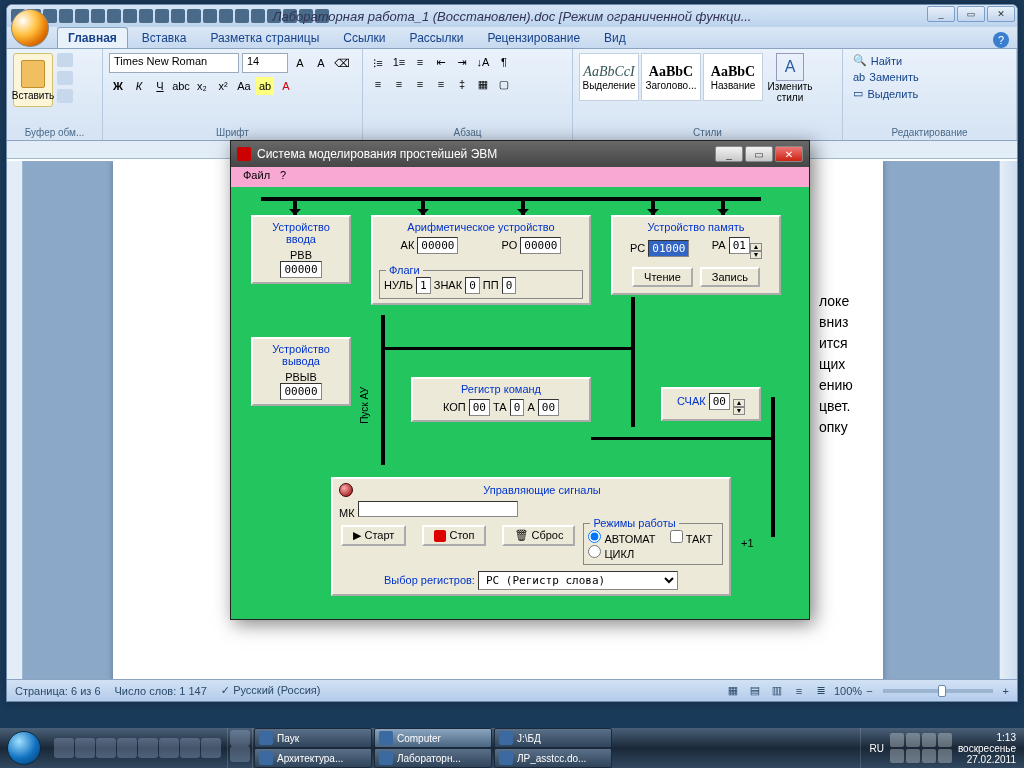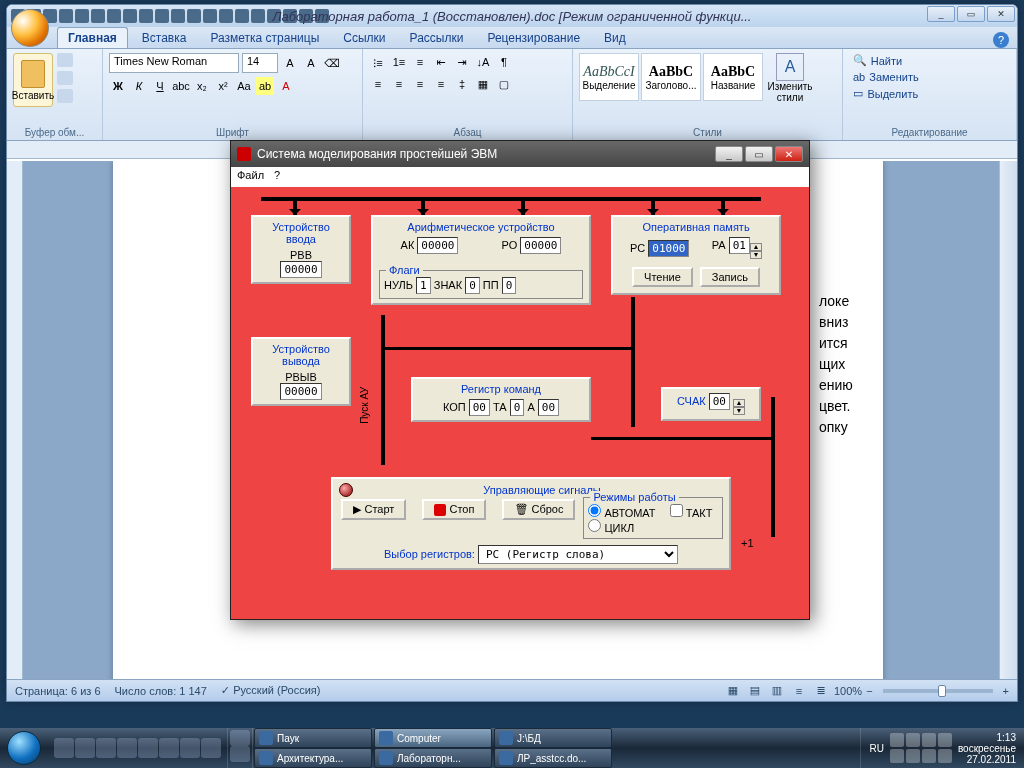--- a/index.html
+++ b/index.html
@@ -53,22 +53,22 @@
 .zoom-thumb { position: absolute; left: 50%; top: -4px; width: 8px; height: 12px; background: #fff; border:1px solid #6a88a8; border-radius:2px; }
 
 
 .dlg { position: absolute; left: 230px; top: 140px; width: 580px; height: 480px; background: #ece9d8; border: 1px solid #222; box-shadow: 4px 4px 18px rgba(0,0,0,.5); z-index: 50; }
 .dlg-title { height: 26px; background: linear-gradient(#686868,#464646); display: flex; align-items: center; padding: 0 6px; color: #fff; font-size: 12px; }
 .dlg-title .icon { width:14px; height:14px; background:#c00; margin-right:6px; border-radius:2px; }
 .dlg-title-buttons { margin-left: auto; display: flex; gap: 2px; }
 .dlg-tb { width: 28px; height: 16px; border: 1px solid #888; border-radius: 2px; display:flex;align-items:center;justify-content:center; font-size:10px;}
 .dlg-tb.min,.dlg-tb.max{ background:linear-gradient(#f3f3f3,#c7c7c7); color:#333;}
 .dlg-tb.close{ background:linear-gradient(#e77,#c21); color:#fff;}
-.dlg-menu { height: 20px; background: #ffffff; padding: 2px 6px; font-size: 11px; display:flex; gap:10px; }
-.dlg-body { position: absolute; left:0; right:0; top:46px; bottom:0; background:#ef4444; }
+.dlg-menu { height: 20px; background: #f9a8d4; padding: 2px 12px; font-size: 11px; display:flex; gap:10px; }
+.dlg-body { position: absolute; left:0; right:0; top:46px; bottom:0; background:#22c55e; }
 
 .blk { position: absolute; background: #ece9d8; border: 2px outset #fff; padding: 4px 6px; }
 .blk-title { color: #0033cc; font-size: 11px; text-align: center; margin-bottom: 4px; }
 .lbl { font-size: 11px; }
 .reg { display:inline-block; border:1px inset #888; background:#fff; font-family: monospace; font-size:11px; padding:1px 3px; min-width:38px; text-align:center; }
 .reg.sel { background:#3165c5; color:#fff; }
 .btn3d { border: 2px outset #fff; background:#ece9d8; padding:2px 10px; font-size:11px; margin:2px; }
 .grp { border:1px solid #888; padding:6px 4px 4px; position:relative; margin-top:16px; }
 .grp-title { position:absolute; top:-7px; left:6px; background:#ece9d8; padding:0 3px; font-size:11px; color:#0033cc; }
 .spin { display:inline-flex; flex-direction:column; }
@@ -153,21 +153,21 @@
           <div class="small-ic"></div>
           <div class="small-ic"></div>
         </div>
       </div>
       <div class="ribbon-group-label">Буфер обм...</div>
     </div>
 
     <div class="ribbon-group" style="width:260px">
       <div class="font-row">
         <div class="font-combo" style="width:130px">Times New Roman</div>
-        <div class="font-combo" style="width:36px">14</div>
+        <div class="font-combo" style="width:46px">14</div>
         <div class="ico-btn">A</div>
         <div class="ico-btn">A</div>
         <div class="ico-btn">⌫</div>
       </div>
       <div class="font-row">
         <div class="ico-btn bold">Ж</div>
         <div class="ico-btn" style="font-style:italic">К</div>
         <div class="ico-btn" style="text-decoration:underline">Ч</div>
         <div class="ico-btn">abc</div>
         <div class="ico-btn">x₂</div>
@@ -327,21 +327,21 @@
       </div>
       <div class="grp">
         <span class="grp-title">Флаги</span>
         <span class="lbl">НУЛЬ</span> <span class="reg" style="min-width:14px">1</span>
         <span class="lbl">ЗНАК</span> <span class="reg" style="min-width:14px">0</span>
         <span class="lbl">ПП</span> <span class="reg" style="min-width:14px">0</span>
       </div>
     </div>
 
     <div class="blk" style="left:380px;top:28px;width:170px">
-      <div class="blk-title">Оперативная память</div>
+      <div class="blk-title">Устройство память</div>
       <div style="display:flex;justify-content:space-around;align-items:center">
         <span><span class="lbl">РС</span> <span class="reg sel">01000</span></span>
         <span><span class="lbl">РА</span> <span class="reg" style="min-width:20px">01</span><span class="spin">
               <div>▲</div>
               <div>▼</div>
             </span></span>
       </div>
       <div style="text-align:center;margin-top:6px">
         <button class="btn3d">Чтение</button>
         <button class="btn3d">Запись</button>
@@ -372,20 +372,21 @@
     <div class="bus-v" style="left:400px;top:110px;height:130px"></div>
     <div class="bus-h" style="left:150px;top:160px;width:250px;height:3px"></div>
     <div class="bus-h" style="left:360px;top:250px;width:180px;height:3px"></div>
     <div class="bus-v" style="left:540px;top:210px;height:140px"></div>
 
     <div class="blk" style="left:100px;top:290px;width:400px">
       <div style="display:flex;align-items:center;gap:8px">
         <div style="width:14px;height:14px;border-radius:50%;background:radial-gradient(circle at 35% 35%,#faa,#800);border:1px solid #400"></div>
         <span class="blk-title" style="flex:1;text-align:center;margin:0">Управляющие сигналы</span>
       </div>
+      <div style="margin:4px 0"><span class="lbl">МК</span> <span class="reg" style="min-width:160px;height:16px;display:inline-block"></span></div>
       <div style="display:flex;gap:6px;align-items:flex-start">
         <div style="display:flex;gap:12px">
           <button class="btn3d">▶ <span>Старт</span></button>
           <button class="btn3d"><span style="display:inline-block;width:12px;height:12px;background:#d00;border-radius:2px;vertical-align:middle"></span> <span>Стоп</span></button>
           <button class="btn3d">🗑 <span>Сброс</span></button>
         </div>
         <div class="grp" style="flex:1;margin-top:0">
           <span class="grp-title">Режимы работы</span>
           <div style="display:flex;gap:14px">
             <div>

